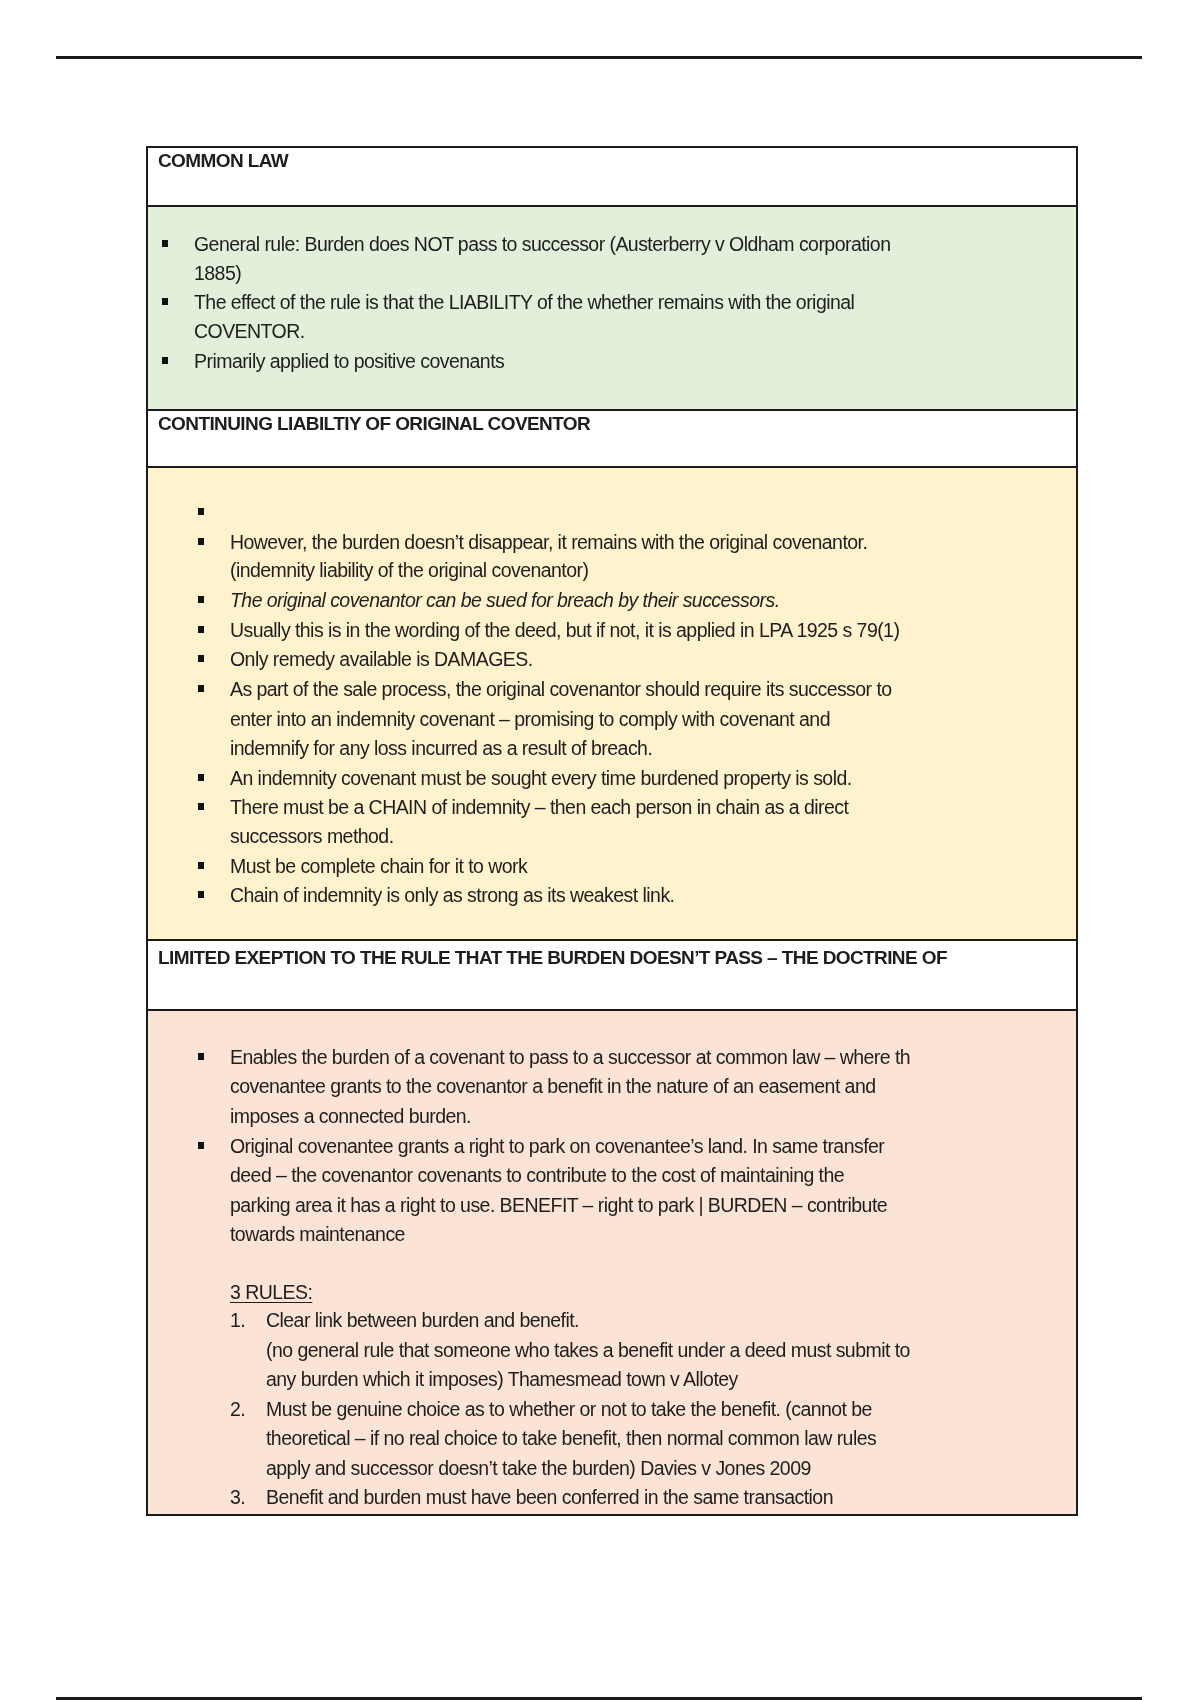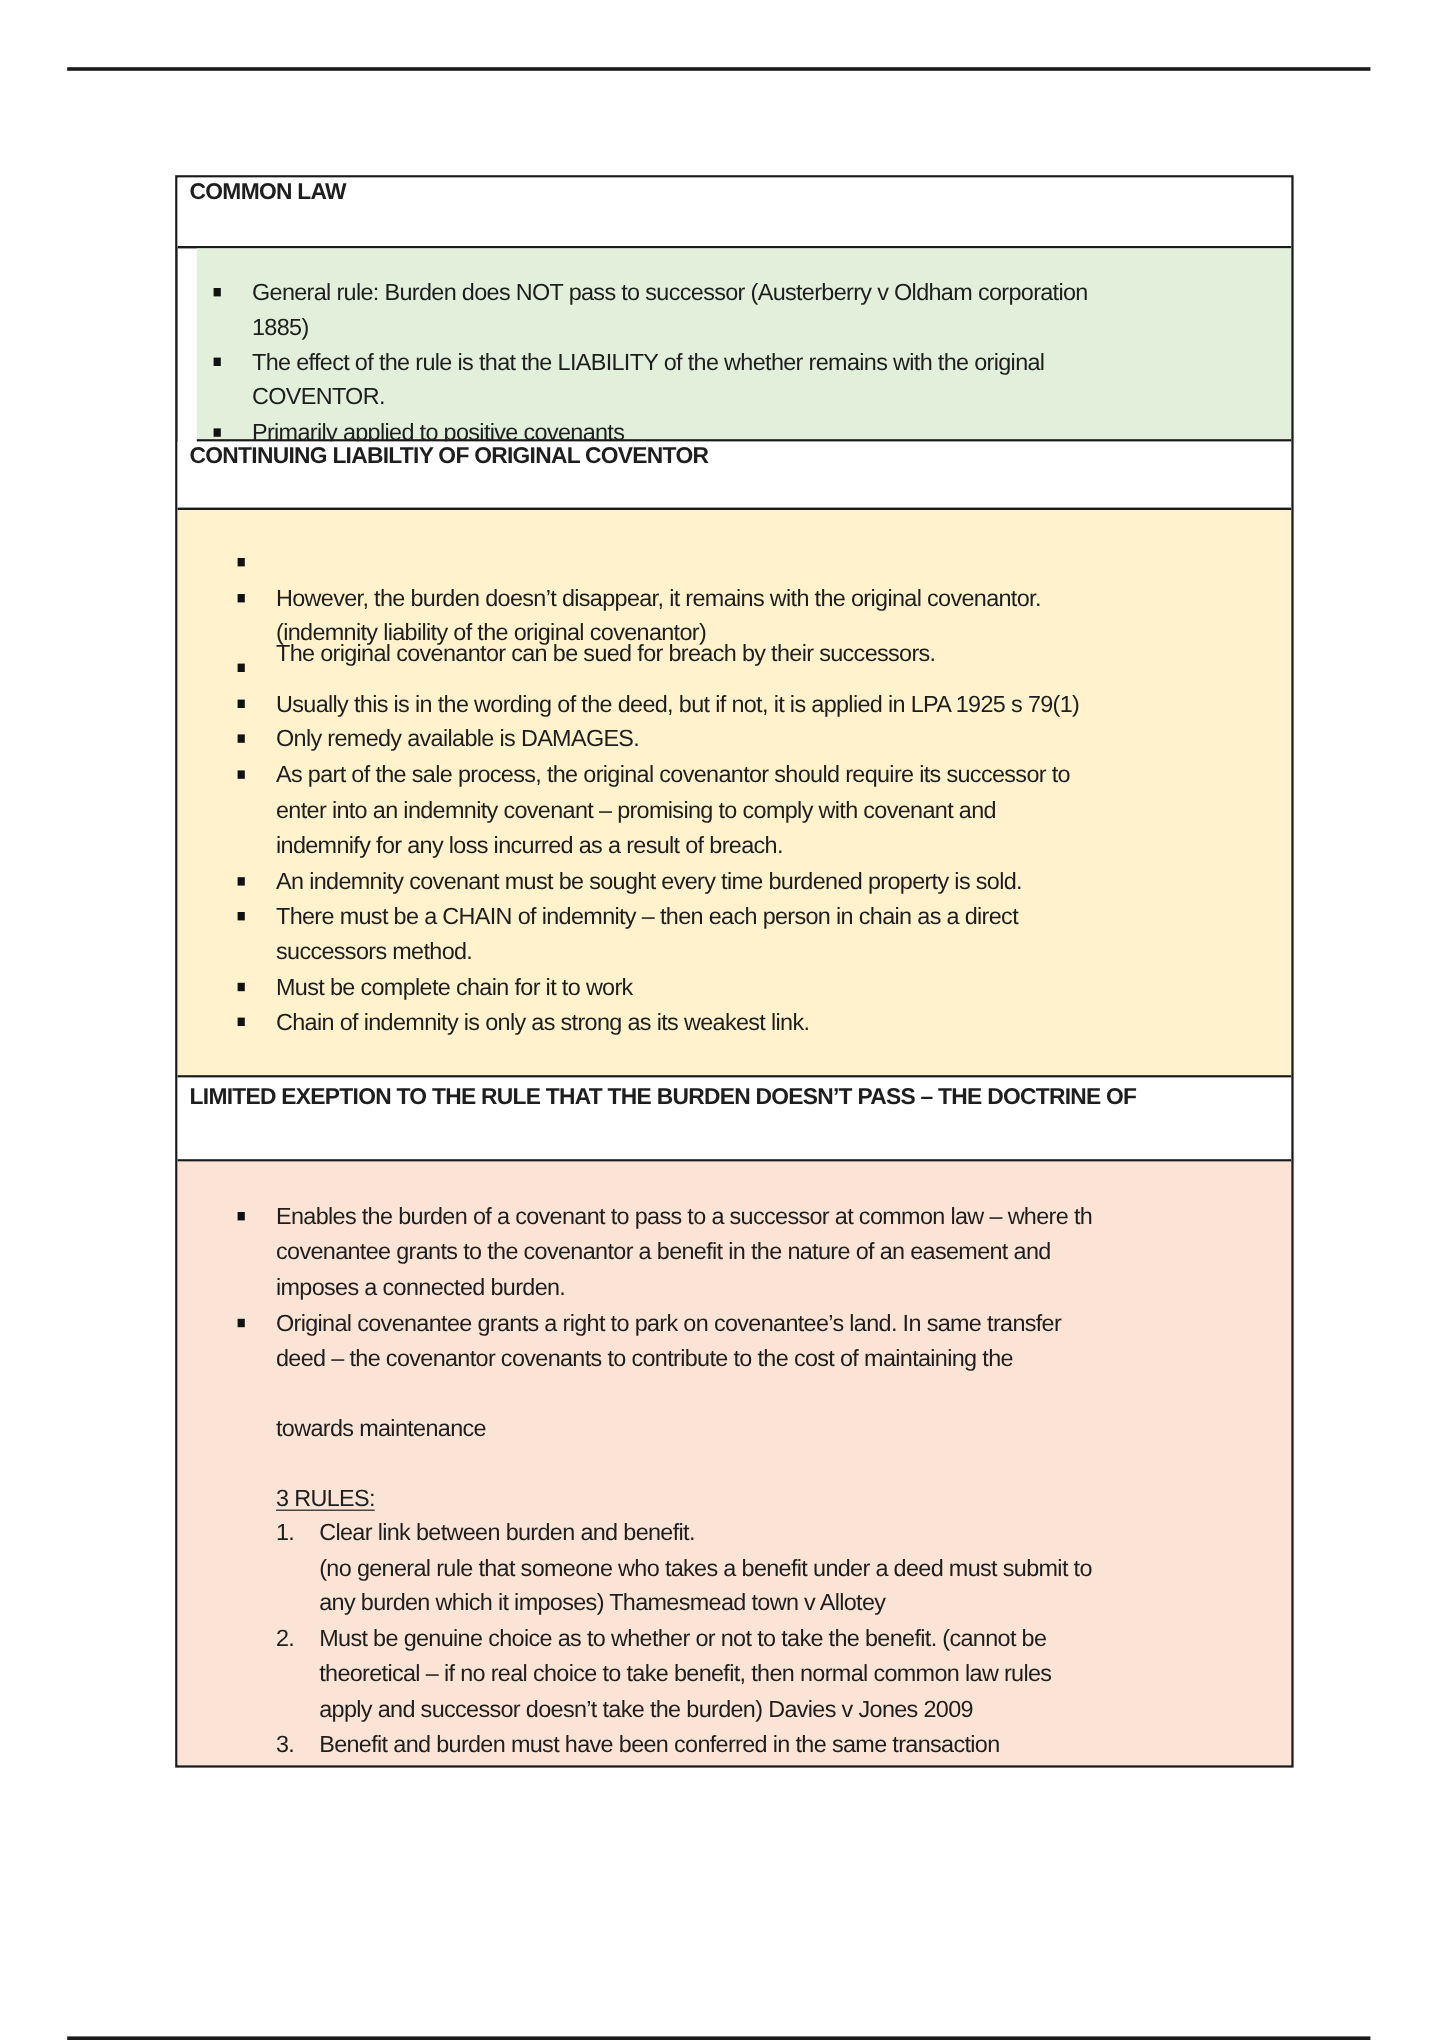--- a/index.html
+++ b/index.html
@@ -37,21 +37,21 @@
 <body>
 
 <div class="rule-line rule-top"></div>
 
 <div class="tbl">
 
   <div class="row hdr" style="height:59px;">
     <div class="title" style="top:-2px;">COMMON LAW</div>
   </div>
 
-  <div class="row green" style="height:161px;margin-left:16px;">
+  <div class="row green" style="height:204px;">
     <span class="bullet" style="left:14px; top:33px;"></span>
     <div class="line" style="left:46px; top:25px;">General rule: Burden does NOT pass to successor (Austerberry v Oldham corporation</div>
     <div class="line" style="left:46px; top:54px;">1885)</div>
     <span class="bullet" style="left:14px; top:91px;"></span>
     <div class="line" style="left:46px; top:83px;">The effect of the rule is that the LIABILITY of the whether remains with the original</div>
     <div class="line" style="left:46px; top:112px;">COVENTOR.</div>
     <span class="bullet" style="left:14px; top:150px;"></span>
     <div class="line" style="left:46px; top:142px;">Primarily applied to positive covenants</div>
   </div>
 
@@ -60,21 +60,21 @@
   </div>
 
   <div class="row yellow" style="height:473px;">
     <span class="bullet" style="left:50px; top:40px;"></span>
 
     <span class="bullet" style="left:50px; top:70px;"></span>
     <div class="line" style="left:82px; top:62px;">However, the burden doesn’t disappear, it remains with the original covenantor.</div>
     <div class="line" style="left:82px; top:90px;">(indemnity liability of the original covenantor)</div>
 
     <span class="bullet" style="left:50px; top:128px;"></span>
-    <div class="line" style="left:82px; top:108px;">The original covenantor can be sued for breach by their successors.</div>
+    <div class="line" style="left:82px; top:120px;font-style:italic;">The original covenantor can be sued for breach by their successors.</div>
 
     <span class="bullet" style="left:50px; top:158px;"></span>
     <div class="line" style="left:82px; top:150px;">Usually this is in the wording of the deed, but if not, it is applied in LPA 1925 s 79(1)</div>
 
     <span class="bullet" style="left:50px; top:187px;"></span>
     <div class="line" style="left:82px; top:179px;">Only remedy available is DAMAGES.</div>
 
     <span class="bullet" style="left:50px; top:217px;"></span>
     <div class="line" style="left:82px; top:209px;">As part of the sale process, the original covenantor should require its successor to</div>
     <div class="line" style="left:82px; top:239px;">enter into an indemnity covenant – promising to comply with covenant and</div>
@@ -100,20 +100,21 @@
 
   <div class="row pink" style="height:503px;">
     <span class="bullet" style="left:50px; top:42px;"></span>
     <div class="line" style="left:82px; top:34px;">Enables the burden of a covenant to pass to a successor at common law – where th</div>
     <div class="line" style="left:82px; top:63px;">covenantee grants to the covenantor a benefit in the nature of an easement and</div>
     <div class="line" style="left:82px; top:93px;">imposes a connected burden.</div>
 
     <span class="bullet" style="left:50px; top:131px;"></span>
     <div class="line" style="left:82px; top:123px;">Original covenantee grants a right to park on covenantee’s land. In same transfer</div>
     <div class="line" style="left:82px; top:152px;">deed – the covenantor covenants to contribute to the cost of maintaining the</div>
+    <div class="line" style="left:82px; top:182px;">parking area it has a right to use. BENEFIT – right to park | BURDEN – contribute</div>
     <div class="line" style="left:82px; top:211px;">towards maintenance</div>
 
     <div class="line u" style="left:82px; top:269px;">3 RULES:</div>
 
     <div class="line" style="left:82px; top:297px;">1.</div>
     <div class="line" style="left:118px; top:297px;">Clear link between burden and benefit.</div>
     <div class="line" style="left:118px; top:327px;">(no general rule that someone who takes a benefit under a deed must submit to</div>
     <div class="line" style="left:118px; top:356px;">any burden which it imposes) Thamesmead town v Allotey</div>
 
     <div class="line" style="left:82px; top:386px;">2.</div>

